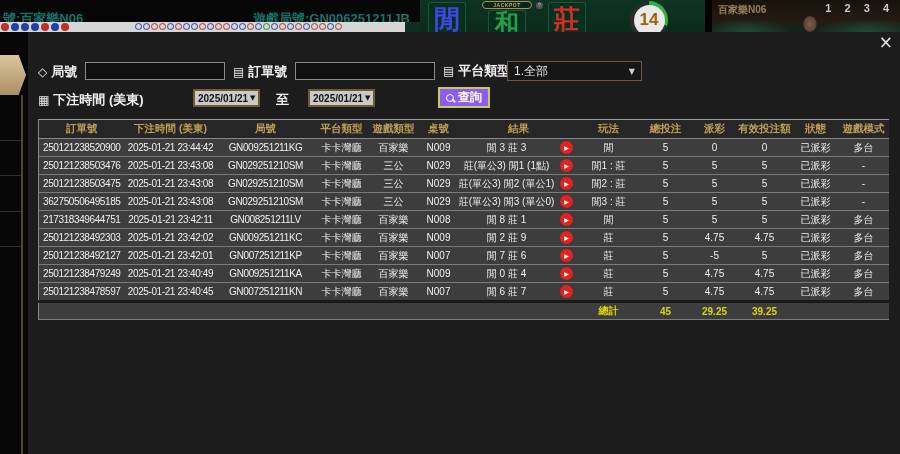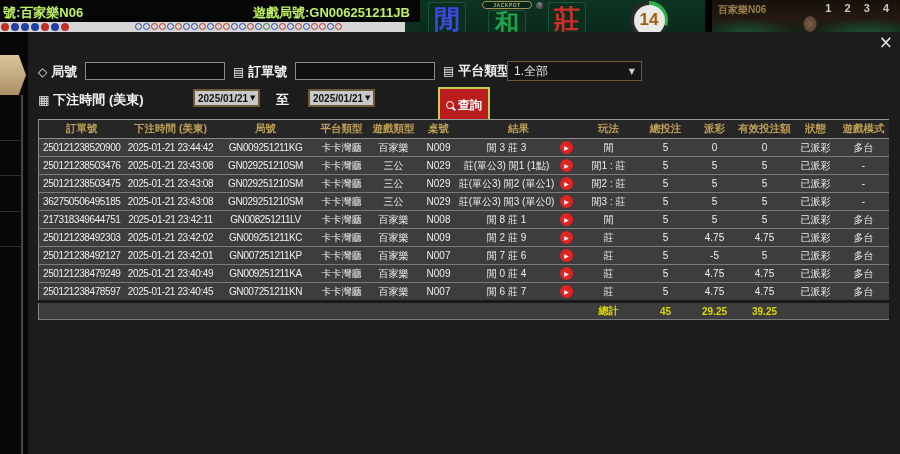--- a/index.html
+++ b/index.html
@@ -2,21 +2,21 @@
 <html><head>
 <meta charset="utf-8">
 <style>
   * { box-sizing: border-box; margin: 0; padding: 0; }
   html,body { background:#000; }
   .stage { position:relative; width:900px; height:454px; background:#000; overflow:hidden;
            font-family:"Liberation Sans", sans-serif; }
 
   
   .gamebar { position:absolute; left:0; top:0; width:900px; height:32px; background:#060606; }
-  .gb-text { position:absolute; color:#bef264; font-size:13px; font-weight:bold; white-space:nowrap; }
+  .gb-text { position:absolute; color:#0f766e; font-size:13px; font-weight:bold; white-space:nowrap;margin-top:6px; }
   .t1 { left:3px; top:4px; } .t2 { left:253px; top:4px; }
   .roadmap { position:absolute; left:0; top:22px; width:430px; height:10px; background:#d6d6d6; }
   .big { position:absolute; left:1px; top:1px; display:flex; gap:2px; }
   .big .rc { width:8px; height:8px; border-radius:50%; }
   .big .rc.r { background:#c03028; } .big .rc.b { background:#2040a8; }
   .bead { position:absolute; left:135px; top:1px; display:flex; gap:1px; }
   .bead .rc { width:7px; height:7px; border-radius:50%; border:1px solid #999; background:transparent; }
   .bead .rc.r { border-color:#c03028; } .bead .rc.b { border-color:#2743b0; } .bead .rc.g { border-color:#1f8a3c; }
   .rm-green { position:absolute; left:405px; top:0; width:25px; height:10px; background:#0c2f1f; }
   .rm-icons { position:absolute; left:433px; top:22px; display:flex; gap:2px; }
@@ -74,23 +74,23 @@
   .sel { position:absolute; left:479px; top:29px; width:135px; height:20px; background:#161616;
          border:1px solid #6f5a35; color:#e8e8e8; font-size:12px; display:flex; align-items:center;
          justify-content:space-between; padding:0 6px; cursor:pointer; }
   .chev { font-size:8px; color:#cfcfcf; font-family:"DejaVu Sans", sans-serif; }
   .dbtn { position:absolute; top:57px; height:18px; background:#c9c9c9; border:2px solid #6f5a35;
           color:#141414; font-size:10px; font-weight:bold; display:flex; align-items:center; gap:2px;
           padding:0 3px; cursor:pointer; }
   .dbtn .chev { color:#141414; font-size:7px; }
   .d1 { left:165px; } .d2 { left:280px; }
   .to { position:absolute; left:248px; top:59px; color:#f2f2f2; font-weight:bold; font-size:13px; }
-  .search { position:absolute; left:410px; top:55px; height:21px; background:#b91c1c; border:2px solid #c2ce52;
+  .search { position:absolute; left:410px; top:55px; height:21px; background:#8b5cf6; border:2px solid #c2ce52;
             color:#fff; font-weight:bold; font-size:12px; display:flex; align-items:center; gap:4px;
-            padding:16px 6px; cursor:pointer; }
+            padding:8px 6px; cursor:pointer; }
   .mag { position:relative; width:8px; height:8px; border:1.5px solid #fff; border-radius:50%; display:inline-block; }
   .mag::after { content:''; position:absolute; width:4px; height:1.5px; background:#fff; bottom:-1px; right:-3px;
                 transform:rotate(45deg); }
 
   
   .grid { position:absolute; left:10px; top:87px; width:845px; border-collapse:collapse; table-layout:fixed;
           border-left:1px solid #8a8a8a; border-top:1px solid #9a9a9a; }
   .grid th { background:#262626; color:#bd9e55; font-size:10.5px; font-weight:bold; height:19px; padding:0;
              white-space:nowrap; overflow:hidden; border-bottom:1px solid #8a8a8a; }
   .grid td { background:#3d3d3d; color:#efefef; font-size:10px; height:18px; padding:0; text-align:center;

